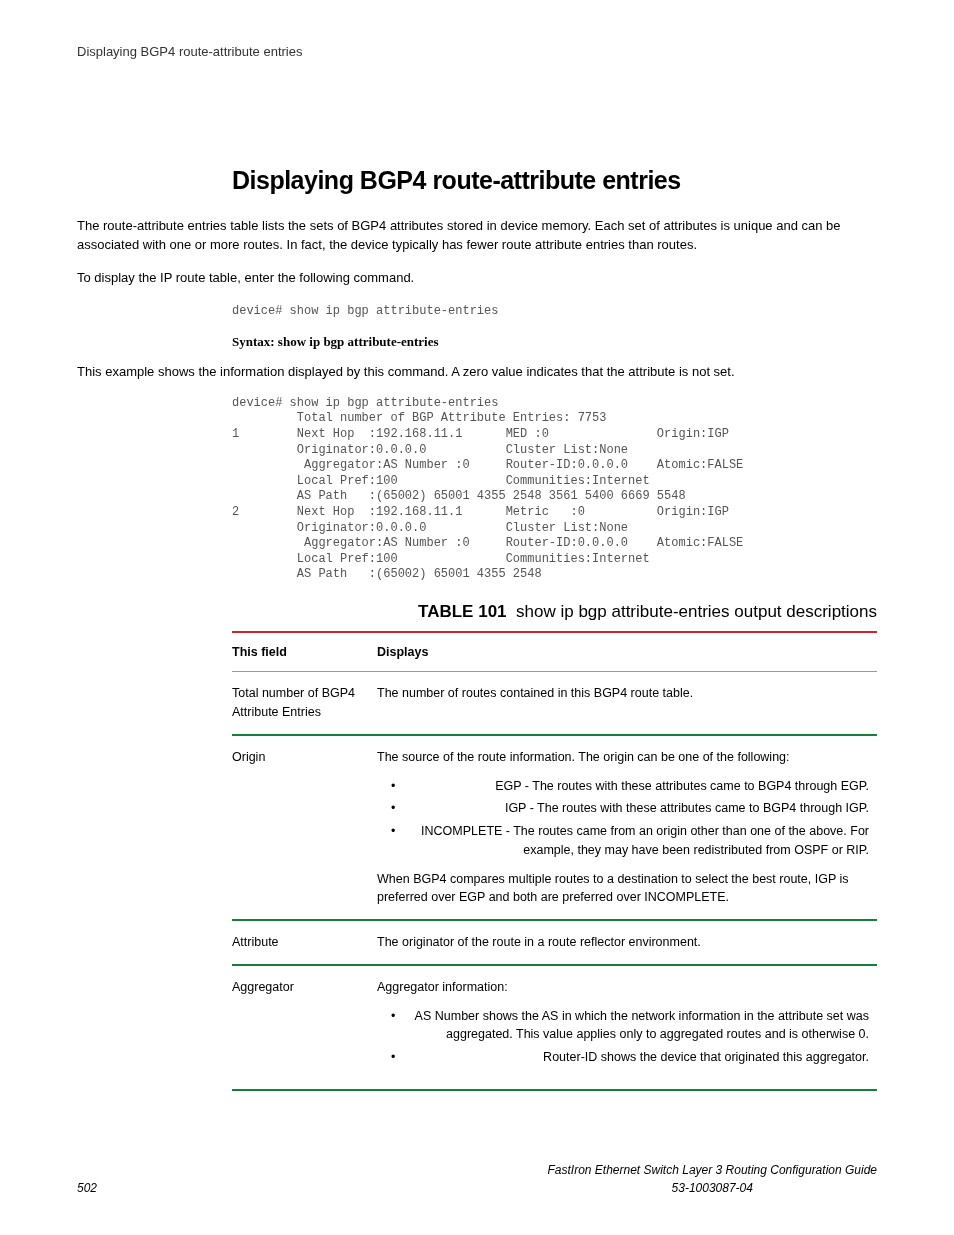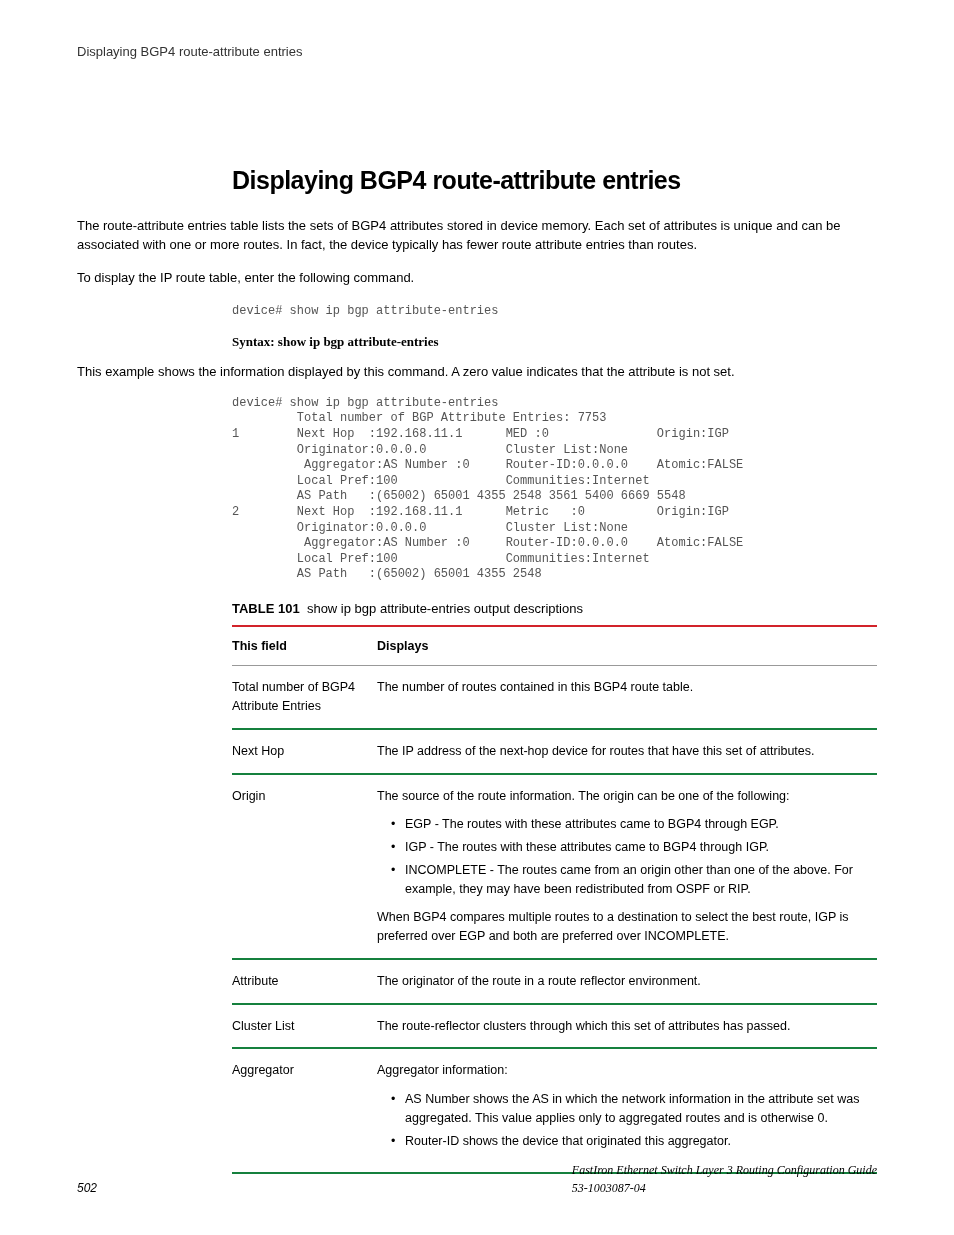--- a/index.html
+++ b/index.html
@@ -55,22 +55,23 @@
     }
     .syntax-line {
       margin-left: 155px;
       font-size: 13px;
       font-weight: bold;
       margin-bottom: 12px;
       font-family: Liberation Serif, serif;
     }
     .table-caption {
       margin-left: 155px;
-      font-size: 13px;
+      font-size: 17px;
       margin-bottom: 6px;
+      text-align: right;
     }
     .table-caption b {
       font-weight: bold;
     }
     .desc-table {
       margin-left: 155px;
       border-collapse: collapse;
       width: calc(100% - 155px);
       font-size: 12.5px;
     }
@@ -104,43 +105,43 @@
     }
     .desc-table ul {
       list-style: none;
       padding-left: 14px;
       margin-bottom: 10px;
     }
     .desc-table ul li {
       position: relative;
       padding-left: 14px;
       margin-bottom: 4px;
+      text-align: right;
     }
     .desc-table ul li::before {
       content: "•";
       position: absolute;
       left: 0;
     }
     .footer {
       position: absolute;
       bottom: 38px;
       left: 77px;
       right: 77px;
       display: flex;
       justify-content: space-between;
       align-items: flex-end;
       font-size: 12px;
     }
     .footer-left {
       font-style: italic;
     }
     .footer-right {
-      text-align: left;
+      text-align: center;
       font-style: italic;
-      font-family: Liberation Serif, serif;
     }
   </style>
 </head>
 <body>
 
 <div class="running-header">Displaying BGP4 route-attribute entries</div>
 
 <h1>Displaying BGP4 route-attribute entries</h1>
 
 <p class="body-text">The route-attribute entries table lists the sets of BGP4 attributes stored in device memory. Each set of attributes is unique and can be associated with one or more routes. In fact, the device typically has fewer route attribute entries than routes.</p>
@@ -175,44 +176,36 @@
       <th>This field</th>
       <th>Displays</th>
     </tr>
   </thead>
   <tbody>
     <tr>
       <td>Total number of BGP4 Attribute Entries</td>
       <td>The number of routes contained in this BGP4 route table.</td>
     </tr>
     <tr>
-      <td>Next Hop</td>
-      <td>The IP address of the next-hop device for routes that have this set of attributes.</td>
-    </tr>
-    <tr>
       <td>Origin</td>
       <td>
         <p>The source of the route information. The origin can be one of the following:</p>
         <ul>
           <li>EGP - The routes with these attributes came to BGP4 through EGP.</li>
           <li>IGP - The routes with these attributes came to BGP4 through IGP.</li>
           <li>INCOMPLETE - The routes came from an origin other than one of the above. For example, they may have been redistributed from OSPF or RIP.</li>
         </ul>
         <p>When BGP4 compares multiple routes to a destination to select the best route, IGP is preferred over EGP and both are preferred over INCOMPLETE.</p>
       </td>
     </tr>
     <tr>
       <td>Attribute</td>
       <td>The originator of the route in a route reflector environment.</td>
     </tr>
     <tr>
-      <td>Cluster List</td>
-      <td>The route-reflector clusters through which this set of attributes has passed.</td>
-    </tr>
-    <tr>
       <td>Aggregator</td>
       <td>
         <p>Aggregator information:</p>
         <ul>
           <li>AS Number shows the AS in which the network information in the attribute set was aggregated. This value applies only to aggregated routes and is otherwise 0.</li>
           <li>Router-ID shows the device that originated this aggregator.</li>
         </ul>
       </td>
     </tr>
   </tbody>

